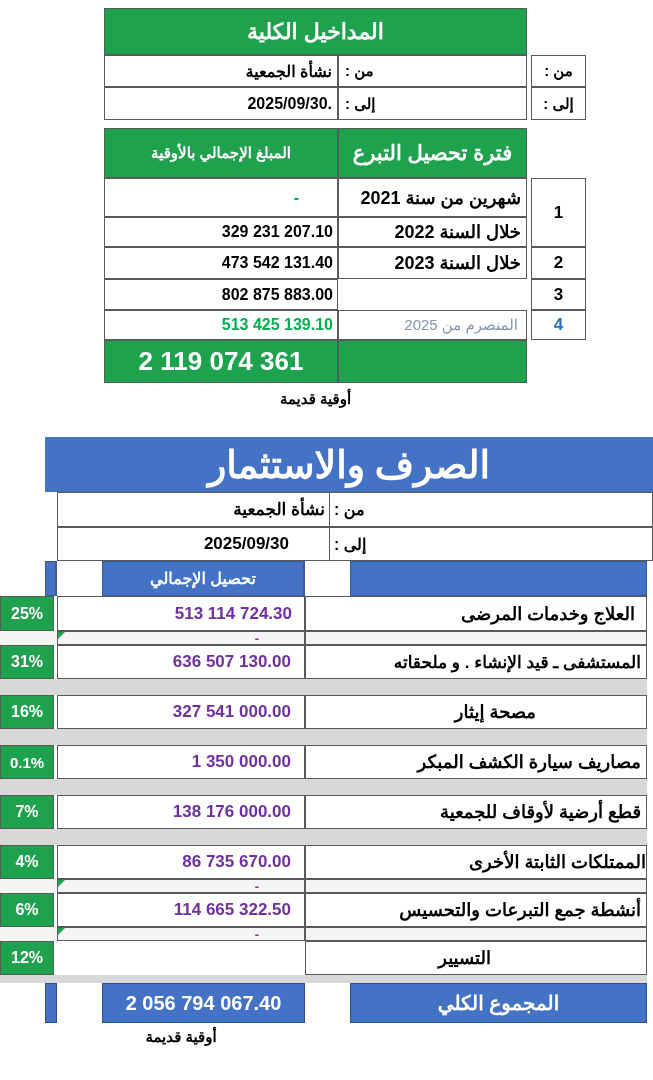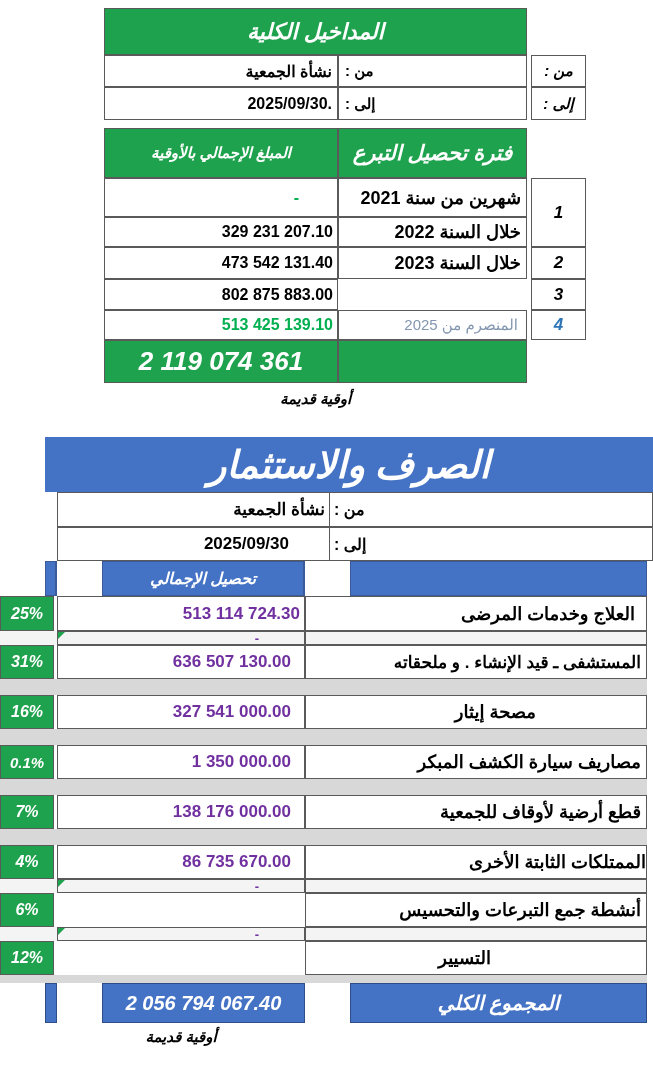--- a/index.html
+++ b/index.html
@@ -4,21 +4,21 @@
 <style>
   html,body{margin:0;padding:0;background:#fff;}
   .page{position:relative;width:653px;height:1080px;background:#ffffff;overflow:hidden;
         font-family:"Liberation Sans", sans-serif;}
   .cell{box-sizing:border-box;border:1px solid #5a5a5a;display:flex;align-items:center;background:#fff;}
   .noborder{border:none;}
   .green{background:#1fa24d;}
   .blue{background:#4472c4;margin-left:45px;}
   .grayrow{background:#d8d8d8;}
   .lightrow{background:#f4f4f4;}
-  .center{justify-content:center;text-align:center;font-style:italic;}
+  .center{justify-content:center;text-align:center;}
   .right{justify-content:flex-end;text-align:right;}
   .left{justify-content:flex-start;text-align:left;}
   .b{font-weight:bold;}
   .white{color:#ffffff;}
   .purple{color:#7030a0;}
   .brightgreen{color:#00b050;}
   .grayblue{color:#8497b0;}
   .bluenum{color:#2e75b6;}
 
   
@@ -159,21 +159,21 @@
 
     <div class="cell blue hsep" style="grid-column:1;grid-row:4;border-color:#3a5a9a;"></div>
     <div class="cell blue hsep center b white" style="grid-column:2;grid-row:4;font-size:16px;border-color:#3a5a9a;">
       <span dir="rtl">تحصيل الإجمالي</span>
     </div>
     <div class="cell blue" style="grid-column:3;grid-row:4;border-color:#3a5a9a;"></div>
 
     <div class="cell green center b white" style="grid-column:1;grid-row:5;font-size:16px;margin-right:3px;">
         <span dir="ltr">25%</span>
       </div>
-    <div class="cell right b purple" style="grid-column:2;grid-row:5;font-size:17px;padding-right:4px;">
+    <div class="cell right b purple" style="grid-column:2;grid-row:5;font-size:17px;padding-right:12px;">
         <span dir="ltr">513 114 724.30</span>
       </div>
     <div class="cell right b" style="grid-column:3;grid-row:5;font-size:18px;padding-right:11px;">
         <span dir="rtl">العلاج وخدمات المرضى</span>
       </div>
 
     <div class="cell noborder lightrow" style="grid-column:1;grid-row:6;"></div>
     <div class="cell lightrow rel right b purple" style="grid-column:2;grid-row:6;font-size:13px;padding-right:45px;">
       <span class="tri"></span>
       <span>-</span>
@@ -241,20 +241,23 @@
     <div class="cell noborder lightrow" style="grid-column:1;grid-row:16;"></div>
     <div class="cell lightrow rel right b purple" style="grid-column:2;grid-row:16;font-size:13px;padding-right:45px;">
       <span class="tri"></span>
       <span>-</span>
     </div>
     <div class="cell lightrow" style="grid-column:3;grid-row:16;"></div>
 
     <div class="cell green center b white" style="grid-column:1;grid-row:17;font-size:16px;margin-right:3px;">
         <span dir="ltr">6%</span>
       </div>
+    <div class="cell right b purple" style="grid-column:2;grid-row:17;font-size:17px;padding-right:13px;">
+        <span dir="ltr">114 665 322.50</span>
+      </div>
     <div class="cell right b" style="grid-column:3;grid-row:17;font-size:18px;padding-right:5px;padding-left:27px;">
         <span dir="rtl">أنشطة جمع التبرعات والتحسيس</span>
       </div>
 
     <div class="cell noborder lightrow" style="grid-column:1;grid-row:18;"></div>
     <div class="cell lightrow rel right b purple" style="grid-column:2;grid-row:18;font-size:13px;padding-right:45px;">
       <span class="tri"></span>
       <span>-</span>
     </div>
     <div class="cell lightrow" style="grid-column:3;grid-row:18;"></div>

